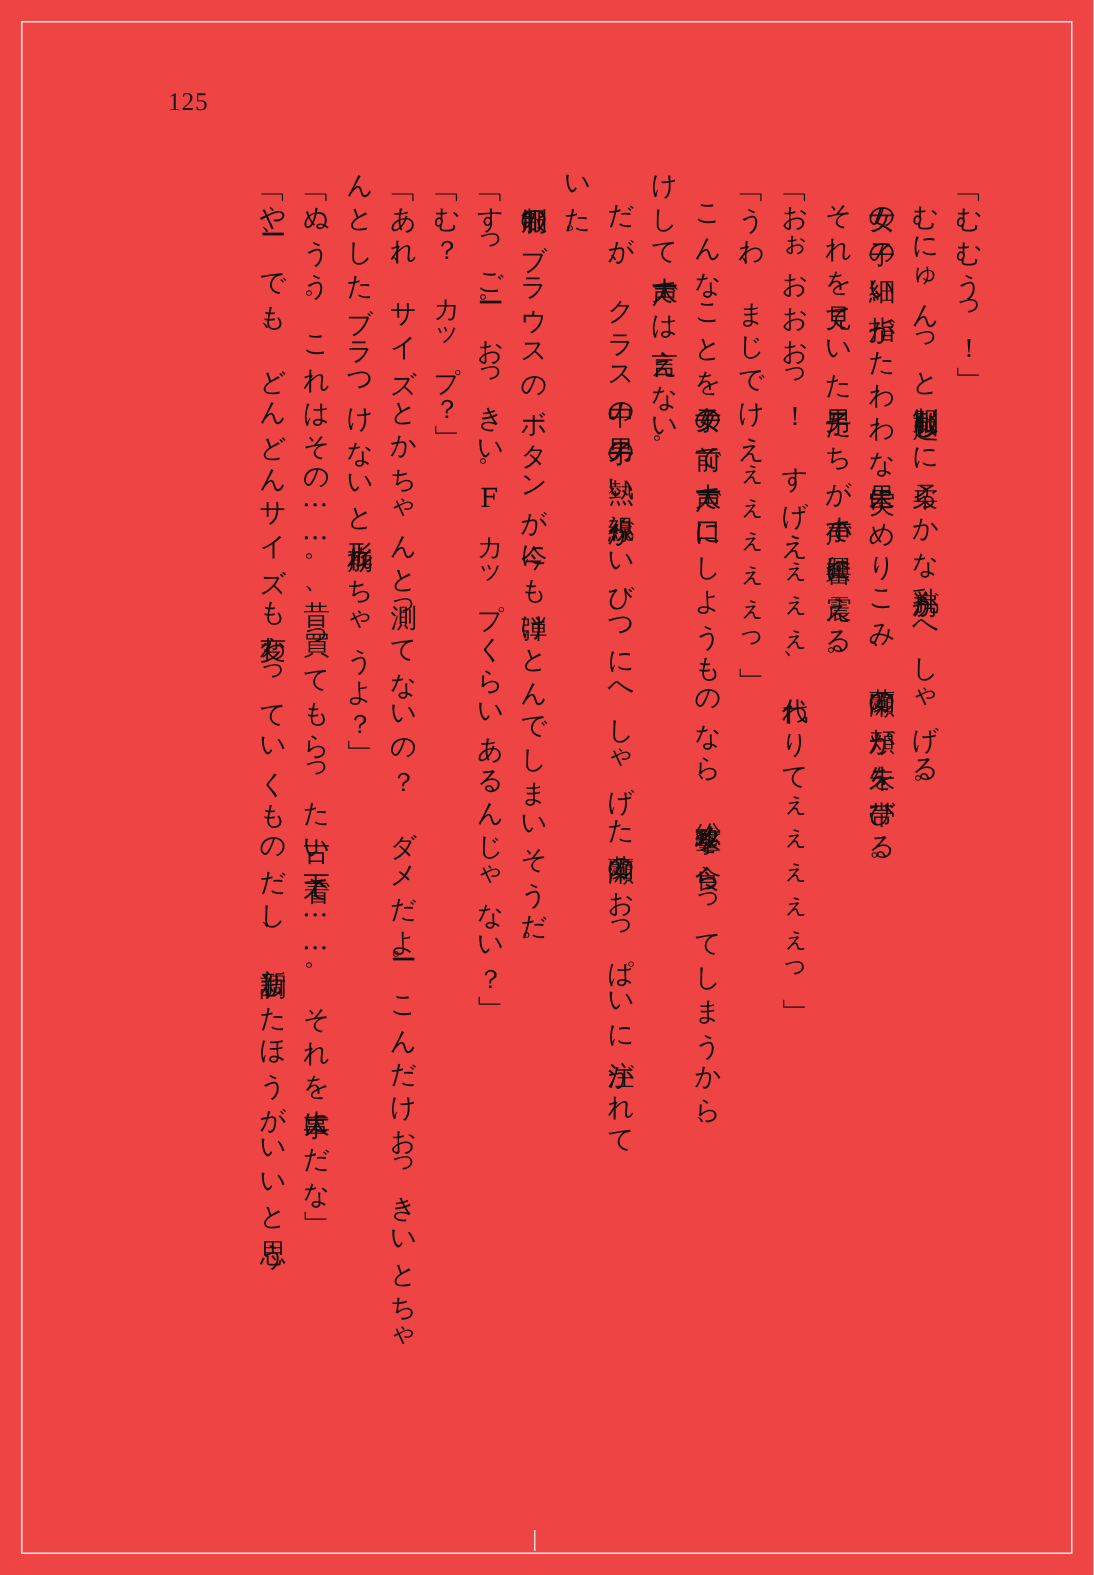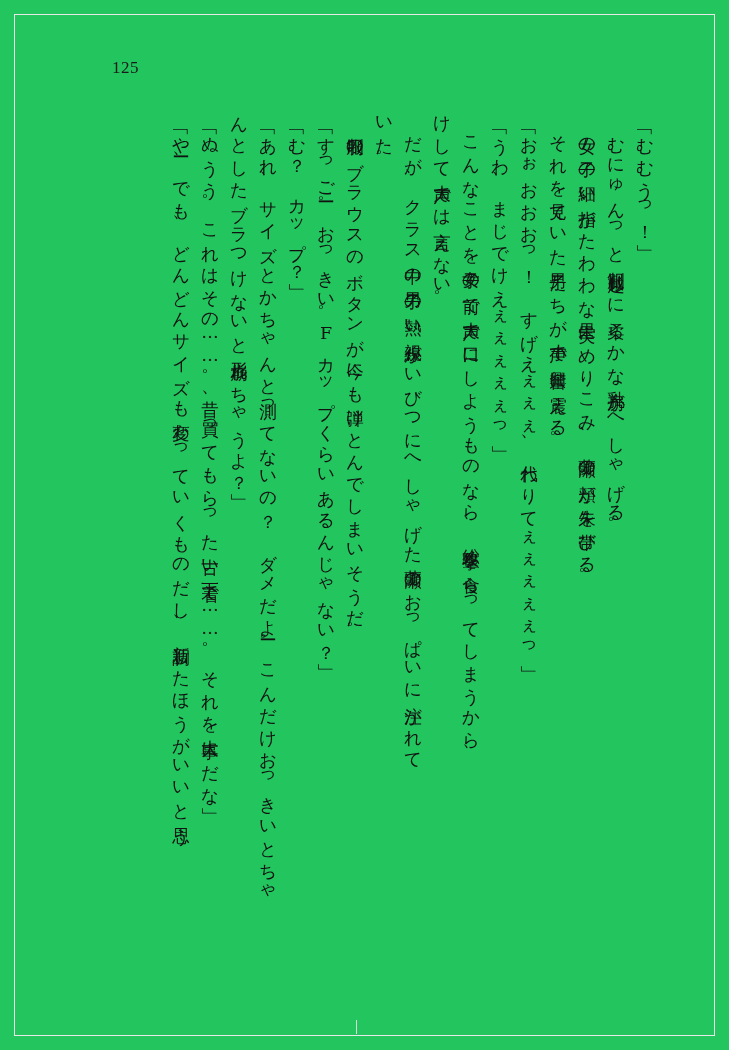--- a/index.html
+++ b/index.html
@@ -7,21 +7,21 @@
     padding: 0;
     background: #ffffff;
   }
   body {
     font-family: "Liberation Serif", "DejaVu Serif", serif;
   }
   .page {
     position: relative;
     width: 729px;
     height: 1050px;
-    background: #22c55e;
+    background: #ef4444;
     overflow: hidden;
   }
   .page-frame {
     position: absolute;
     left: 14px;
     top: 14px;
     right: 14px;
     bottom: 14px;
     border: 1px solid #e8e8e8;
     pointer-events: none;

